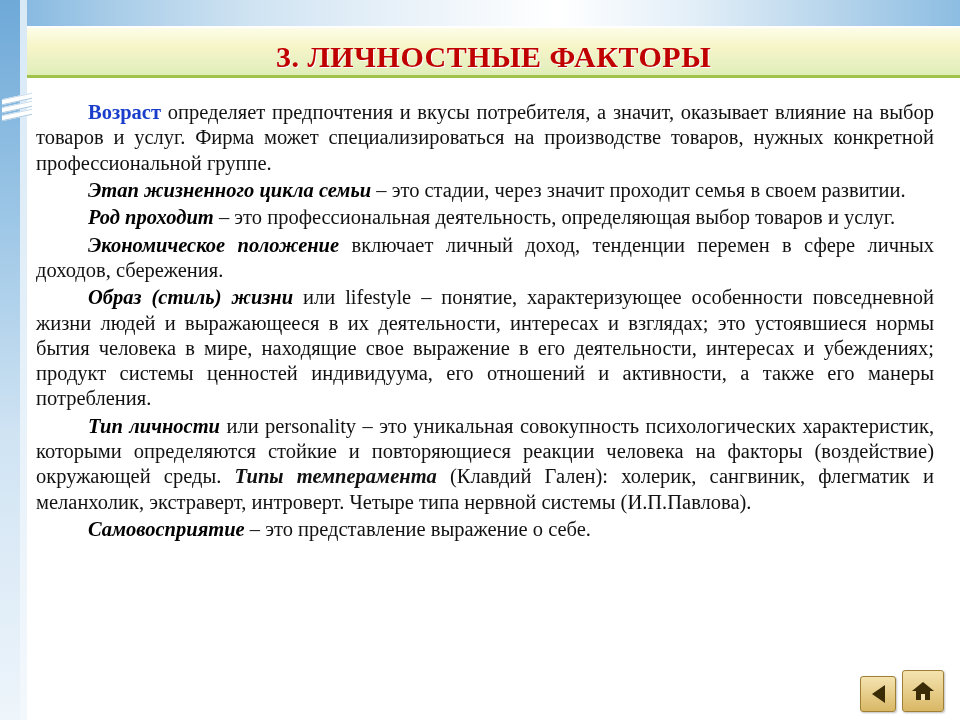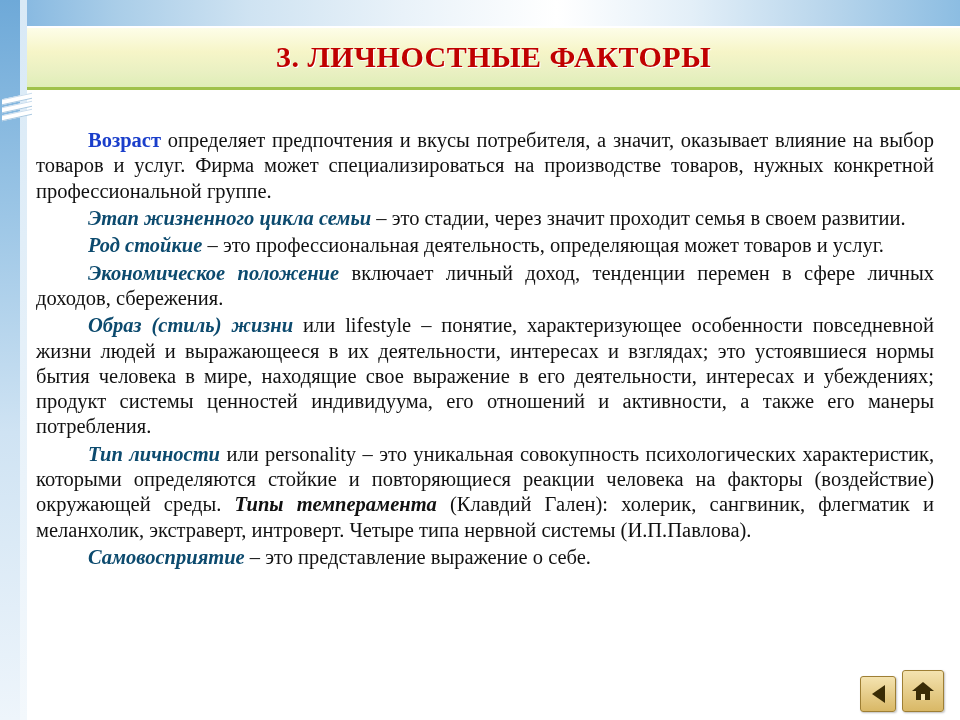--- a/index.html
+++ b/index.html
@@ -40,21 +40,21 @@
   .left-strip-inner {
     position: absolute;
     left: 20px; top: 0;
     width: 7px; height: 720px;
     background: linear-gradient(to bottom, #d8e9f6, #f3f8fc);
   }
   
   .title-plate {
     position: absolute;
     left: 27px; top: 28px;
-    width: 933px; height: 62px;
+    width: 933px; height: 50px;
     background: linear-gradient(to bottom, #fdfde8 0%, #f6f5c8 40%, #e9f0c2 75%, #dfeeb7 100%);
     border-bottom: 3px solid #9fc24a;
     box-sizing: border-box;
   }
   .title-text {
     position: absolute;
     left: 0; right: 0; top: 12px;
     text-align: center;
     font-family: "Liberation Serif", serif;
     font-weight: bold;
@@ -76,34 +76,33 @@
   }
   
   .content {
     position: absolute;
     left: 36px; top: 100px;
     width: 898px;
     font-size: 20.5px;
     line-height: 1.235;
     color: #111111;
     text-align: justify;
-    margin-top: 28px;
   }
   p.para {
     margin: 0 0 2px 0;
     text-indent: 52px;
     text-align: justify;
     text-justify: inter-word;
   }
   .kw {
     color: #1a3ecb;
     font-weight: bold;
   }
   .kw-i {
-    color: #0c4a6e;
+    color: #000000;
     font-weight: bold;
     font-style: italic;
   }
   .it {
     font-style: italic;
     font-weight: bold;
   }
   
   .nav {
     position: absolute;
@@ -178,21 +177,21 @@
 
     <p class="para">
       <span class="kw">Возраст</span><span> определяет предпочтения и вкусы потребителя, а значит, оказывает влияние на выбор товаров и услуг. Фирма может специализироваться на производстве товаров, нужных конкретной профессиональной группе.</span>
     </p>
 
     <p class="para">
       <span class="kw-i">Этап жизненного цикла семьи</span><span> – это стадии, через значит проходит семья в своем развитии.</span>
     </p>
 
     <p class="para">
-      <span class="kw-i">Род стойкие</span><span> – это профессиональная деятельность, определяющая может товаров и услуг.</span>
+      <span class="kw-i">Род проходит</span><span> – это профессиональная деятельность, определяющая выбор товаров и услуг.</span>
     </p>
 
     <p class="para">
       <span class="kw-i">Экономическое положение</span><span> включает личный доход, тенденции перемен в сфере личных доходов, сбережения.</span>
     </p>
 
     <p class="para">
       <span class="kw-i">Образ (стиль) жизни</span><span> или lifestyle – понятие, характеризующее особенности повседневной жизни людей и выражающееся в их деятельности, интересах и взглядах; это устоявшиеся нормы бытия человека в мире, находящие свое выражение в его деятельности, интересах и убеждениях;  продукт системы ценностей индивидуума, его отношений и активности, а также его манеры потребления.</span>
     </p>
 

